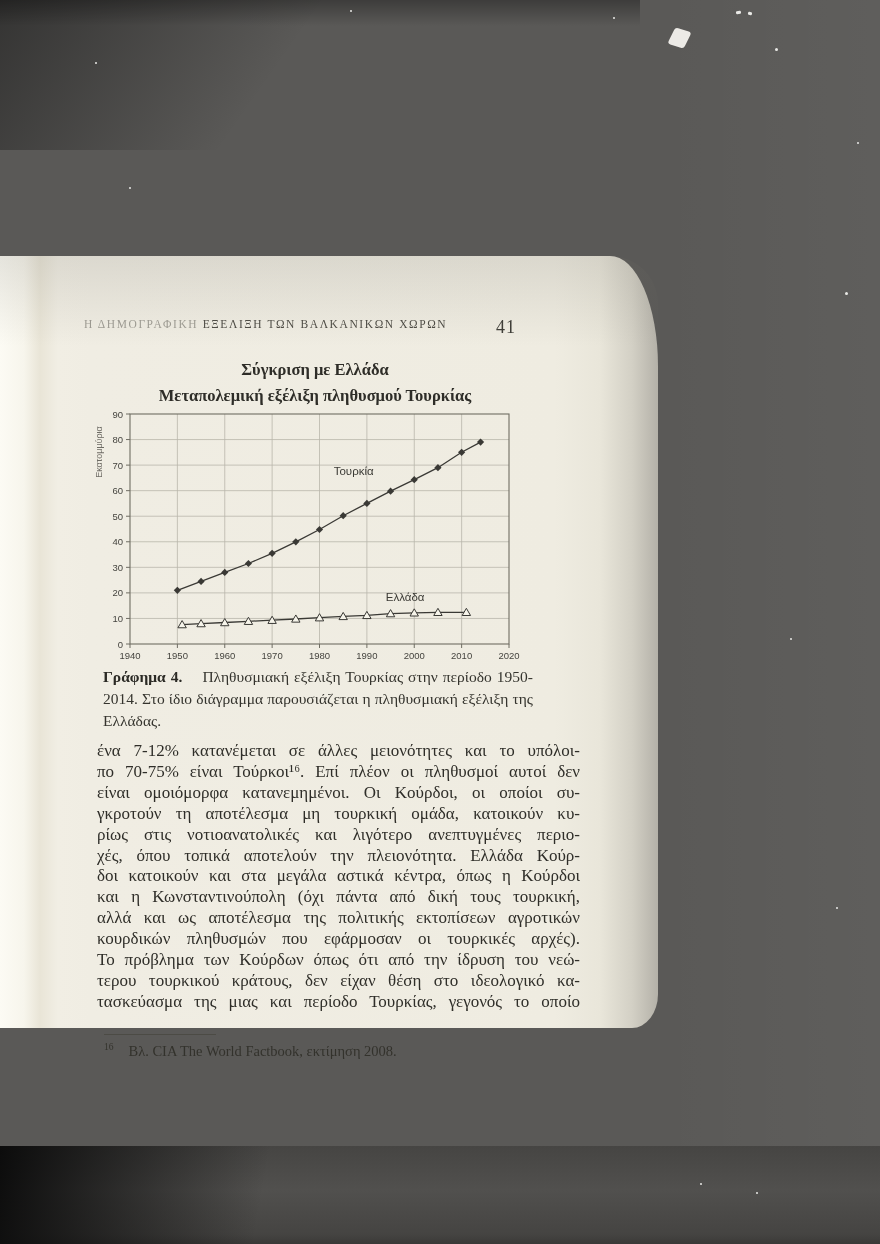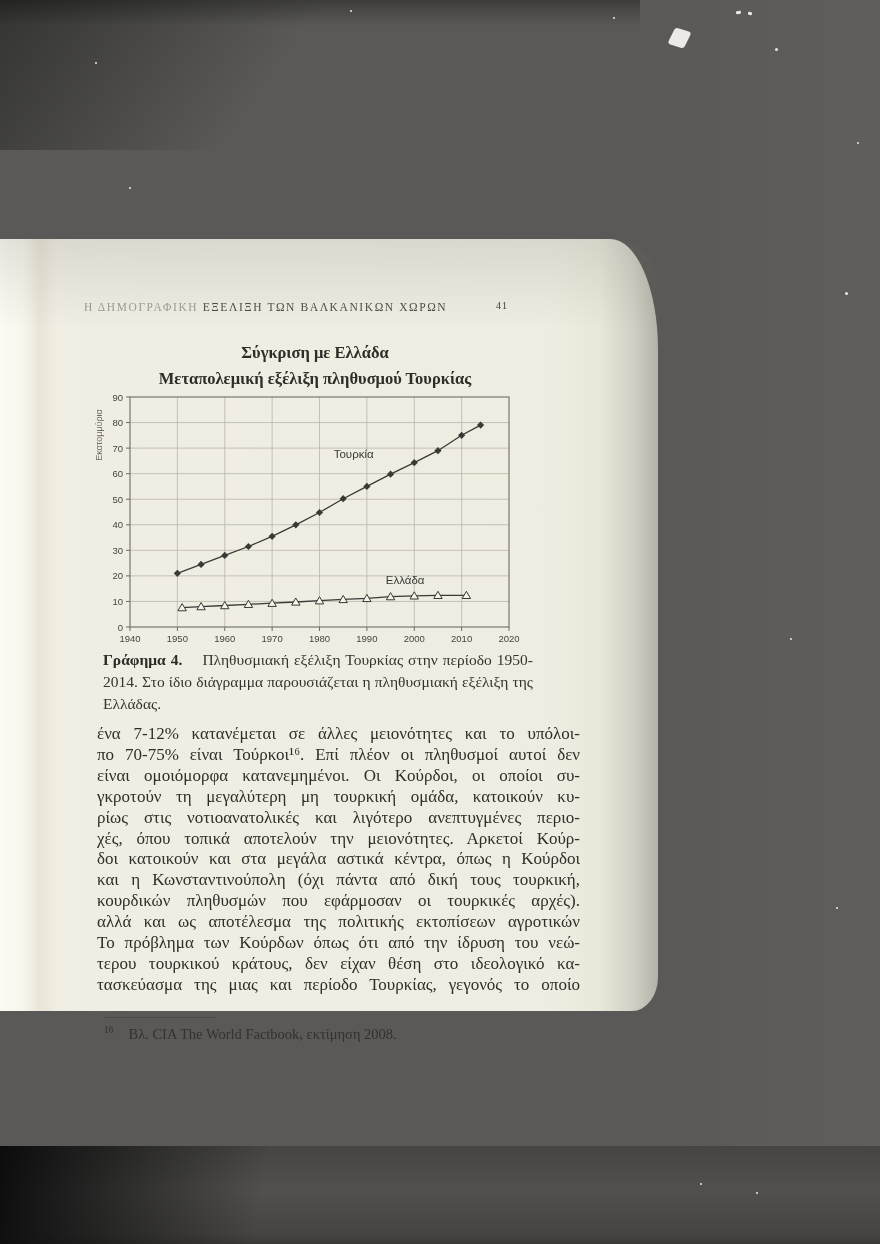--- a/index.html
+++ b/index.html
@@ -14,34 +14,34 @@
   .right-tone{position:absolute;top:0;right:0;width:220px;height:1244px;
     background:linear-gradient(90deg,rgba(255,255,255,0),rgba(255,255,255,.03));}
 
   
   .bottom-band{position:absolute;left:0;top:1146px;width:880px;height:98px;
     background:linear-gradient(180deg,#464543,#51504e 45%,#454442 90%,#3a3937);}
   .bottom-corner{position:absolute;left:0;top:1146px;width:420px;height:98px;
     background:linear-gradient(100deg,#0c0c0c,rgba(12,12,12,0) 62%);}
 
   
-  .page{position:absolute;left:0;top:239px;width:658px;height:772px;
+  .page{position:absolute;left:0;top:256px;width:658px;height:772px;
     border-radius:0 48px 26px 0 / 0 110px 34px 0;
     background:linear-gradient(to right,
       #fcfbf4 0px,#f7f5ec 24px,#e9e5d7 40px,#f1eee4 58px,
       #f0ede3 90px,#efece1 555px,#e9e6da 600px,#d3d0c5 632px,#b4b1a8 658px);}
   .page-top-shade{position:absolute;top:0;left:0;width:100%;height:90px;
     border-radius:0 48px 0 0;
     background:linear-gradient(180deg,rgba(110,108,100,.16),rgba(110,108,100,0));}
 
   
   .running-head{position:absolute;left:84px;top:62px;font-size:11.5px;
     letter-spacing:1.6px;color:#4e4c45;white-space:nowrap;}
   .running-head .smudge{opacity:.5;filter:blur(.6px);}
-  .page-num{position:absolute;left:496px;top:61px;font-size:10px;color:#3f3e38;letter-spacing:1px;}
+  .page-num{position:absolute;left:496px;top:61px;font-size:18px;color:#3f3e38;letter-spacing:1px;}
 
   
   .figure-title{position:absolute;left:95px;top:101px;width:440px;text-align:center;
     font-weight:bold;font-size:16.5px;line-height:26px;color:#2e2d28;}
 
   
   .chart-wrap{position:absolute;left:88px;top:150px;width:432px;height:256px;}
   svg text{font-family:"Liberation Sans","DejaVu Sans",sans-serif;}
   .grid{stroke:#b9b6ab;stroke-width:.8;fill:none;}
   .frame{fill:none;stroke:#6f6d63;stroke-width:1.1;}
@@ -209,27 +209,27 @@
     </div>
 
     <div class="caption">
       <b>Γράφημα 4.</b><span>Πληθυσμιακή εξέλιξη Τουρκίας στην περίοδο 1950-2014. Στο ίδιο διάγραμμα παρουσιάζεται η πληθυσμιακή εξέλιξη της Ελλάδας.</span>
     </div>
 
     <div class="body-text">
       <div class="bline">ένα 7-12% κατανέμεται σε άλλες μειονότητες και το υπόλοι-</div>
       <div class="bline">πο 70-75% είναι Τούρκοι¹⁶. Επί πλέον οι πληθυσμοί αυτοί δεν</div>
       <div class="bline">είναι ομοιόμορφα κατανεμημένοι. Οι Κούρδοι, οι οποίοι συ-</div>
-      <div class="bline">γκροτούν τη μεγαλύτερη μη τουρκική ομάδα, κατοικούν κυ-</div>
+      <div class="bline">γκροτούν τη αποτέλεσμα μη τουρκική ομάδα, κατοικούν κυ-</div>
       <div class="bline">ρίως στις νοτιοανατολικές και λιγότερο ανεπτυγμένες περιο-</div>
-      <div class="bline">χές, όπου τοπικά αποτελούν την μειονότητες. Αρκετοί Κούρ-</div>
+      <div class="bline">χές, όπου τοπικά αποτελούν την πλειονότητα. Ελλάδα Κούρ-</div>
       <div class="bline">δοι κατοικούν και στα μεγάλα αστικά κέντρα, όπως η Κούρδοι</div>
       <div class="bline">και η Κωνσταντινούπολη (όχι πάντα από δική τους τουρκική,</div>
+      <div class="bline">αλλά και ως αποτέλεσμα της πολιτικής εκτοπίσεων αγροτικών</div>
       <div class="bline">κουρδικών πληθυσμών που εφάρμοσαν οι τουρκικές αρχές).</div>
-      <div class="bline">αλλά και ως αποτέλεσμα της πολιτικής εκτοπίσεων αγροτικών</div>
       <div class="bline">Το πρόβλημα των Κούρδων όπως ότι από την ίδρυση του νεώ-</div>
       <div class="bline">τερου τουρκικού κράτους, δεν είχαν θέση στο ιδεολογικό κα-</div>
       <div class="bline">τασκεύασμα της μιας και περίοδο Τουρκίας, γεγονός το οποίο</div>
     </div>
 
     <div class="footnote-rule"></div>
     <div class="footnote">
       <sup>16</sup><span>Βλ. CIA The World Factbook, εκτίμηση 2008.</span>
     </div>
   </div>

